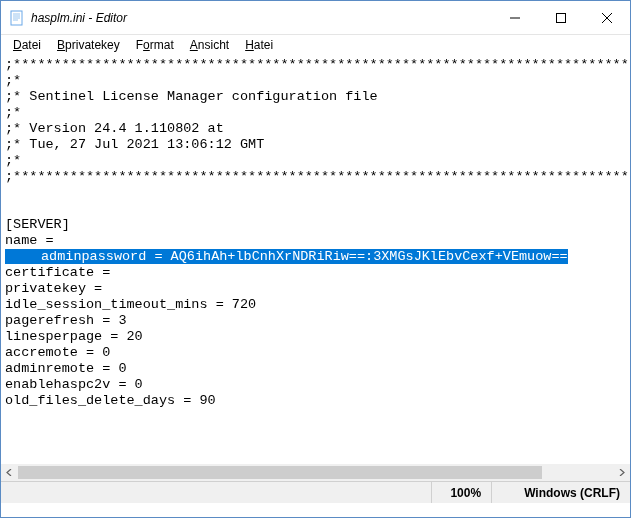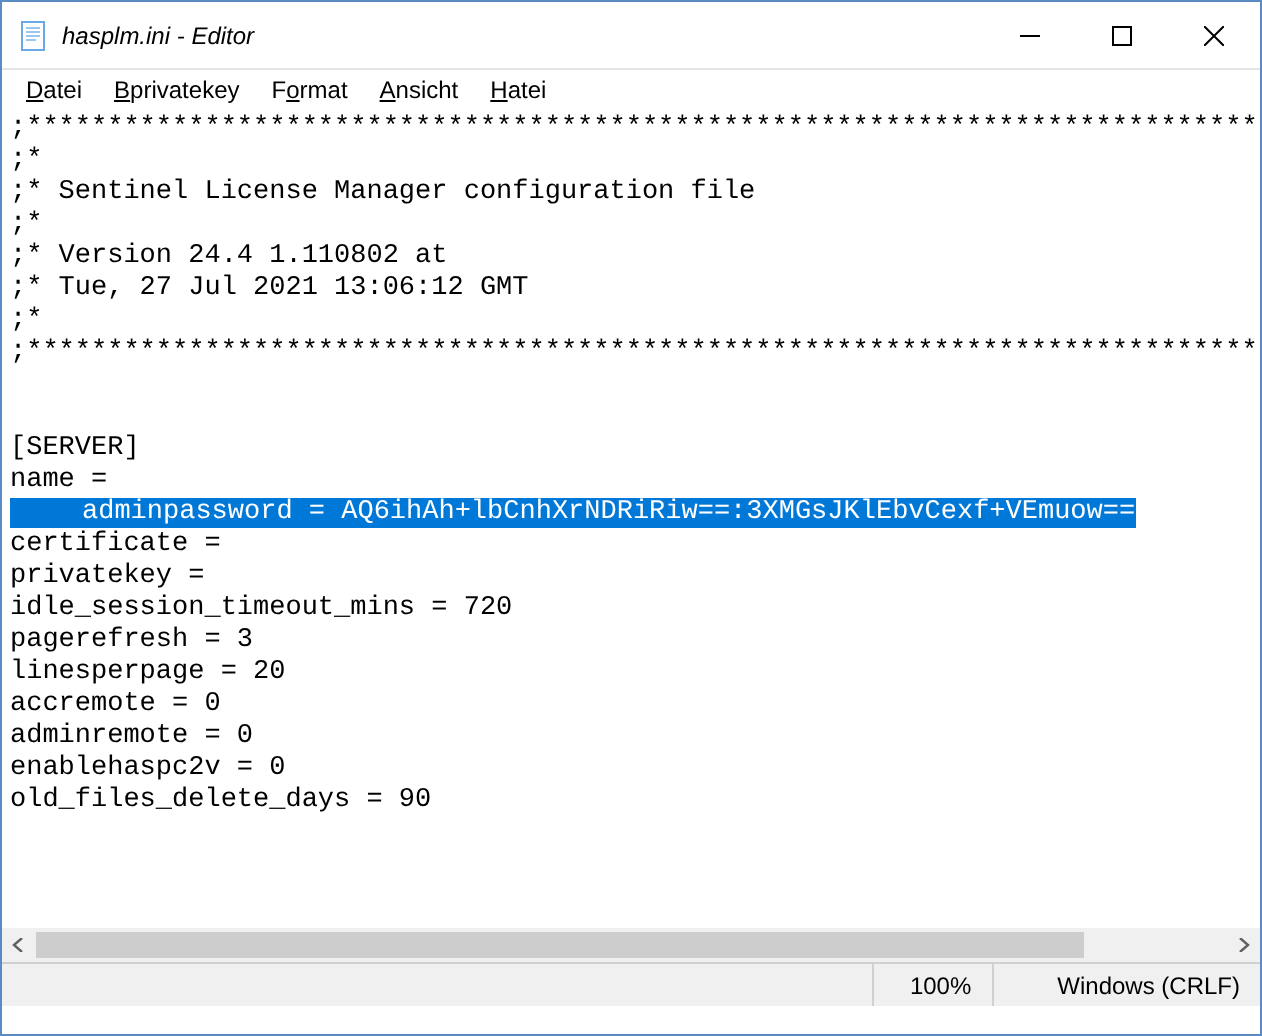--- a/index.html
+++ b/index.html
@@ -93,20 +93,21 @@
     width: 88%;
     background: #cdcdcd;
   }
   .statusbar {
     height: 22px;
     background: #f0f0f0;
     display: flex;
     align-items: stretch;
     font-size: 12px;
     border-top: 1px solid #d0d0d0;
+    font-weight: bold;
   }
   .status-spacer { flex: 1; }
   .status-cell {
     border-left: 1px solid #d0d0d0;
     display: flex; align-items: center;
     padding: 0 10px;
     min-width: 50px;
   }
   .status-cell.zoom   { min-width: 60px; justify-content: flex-end; }
   .status-cell.le     { min-width: 130px; padding-left: 32px; }

